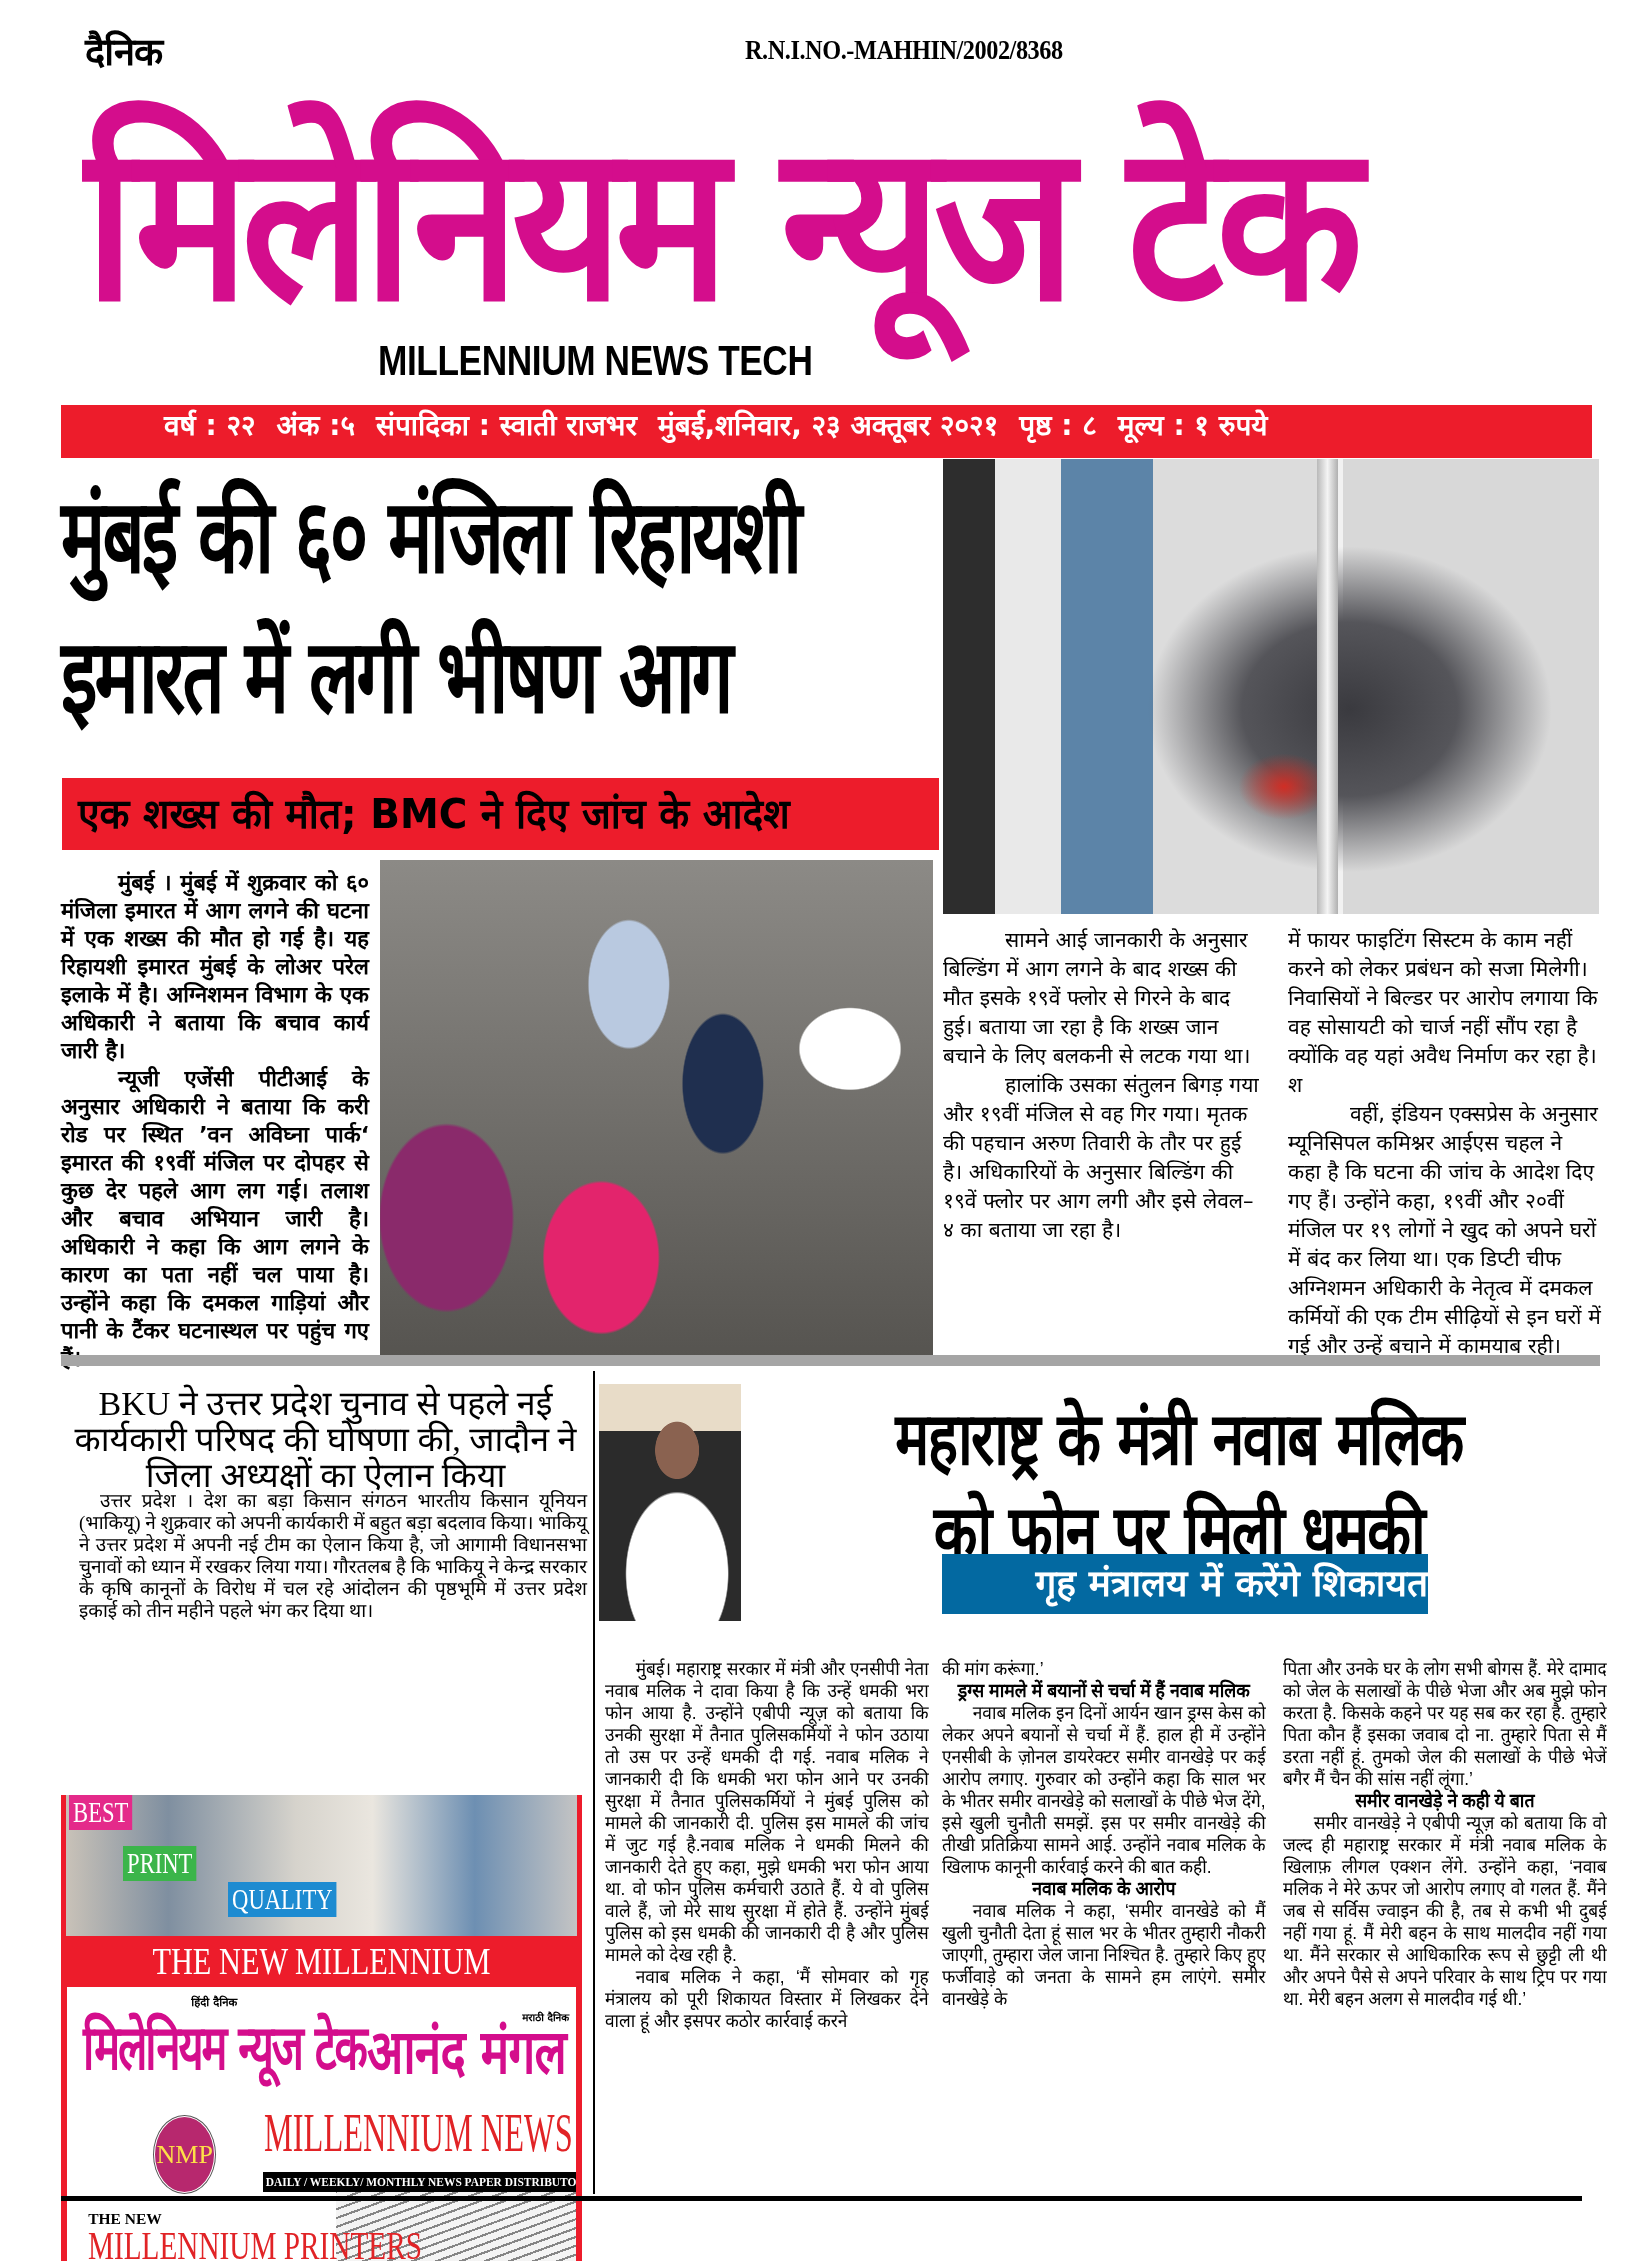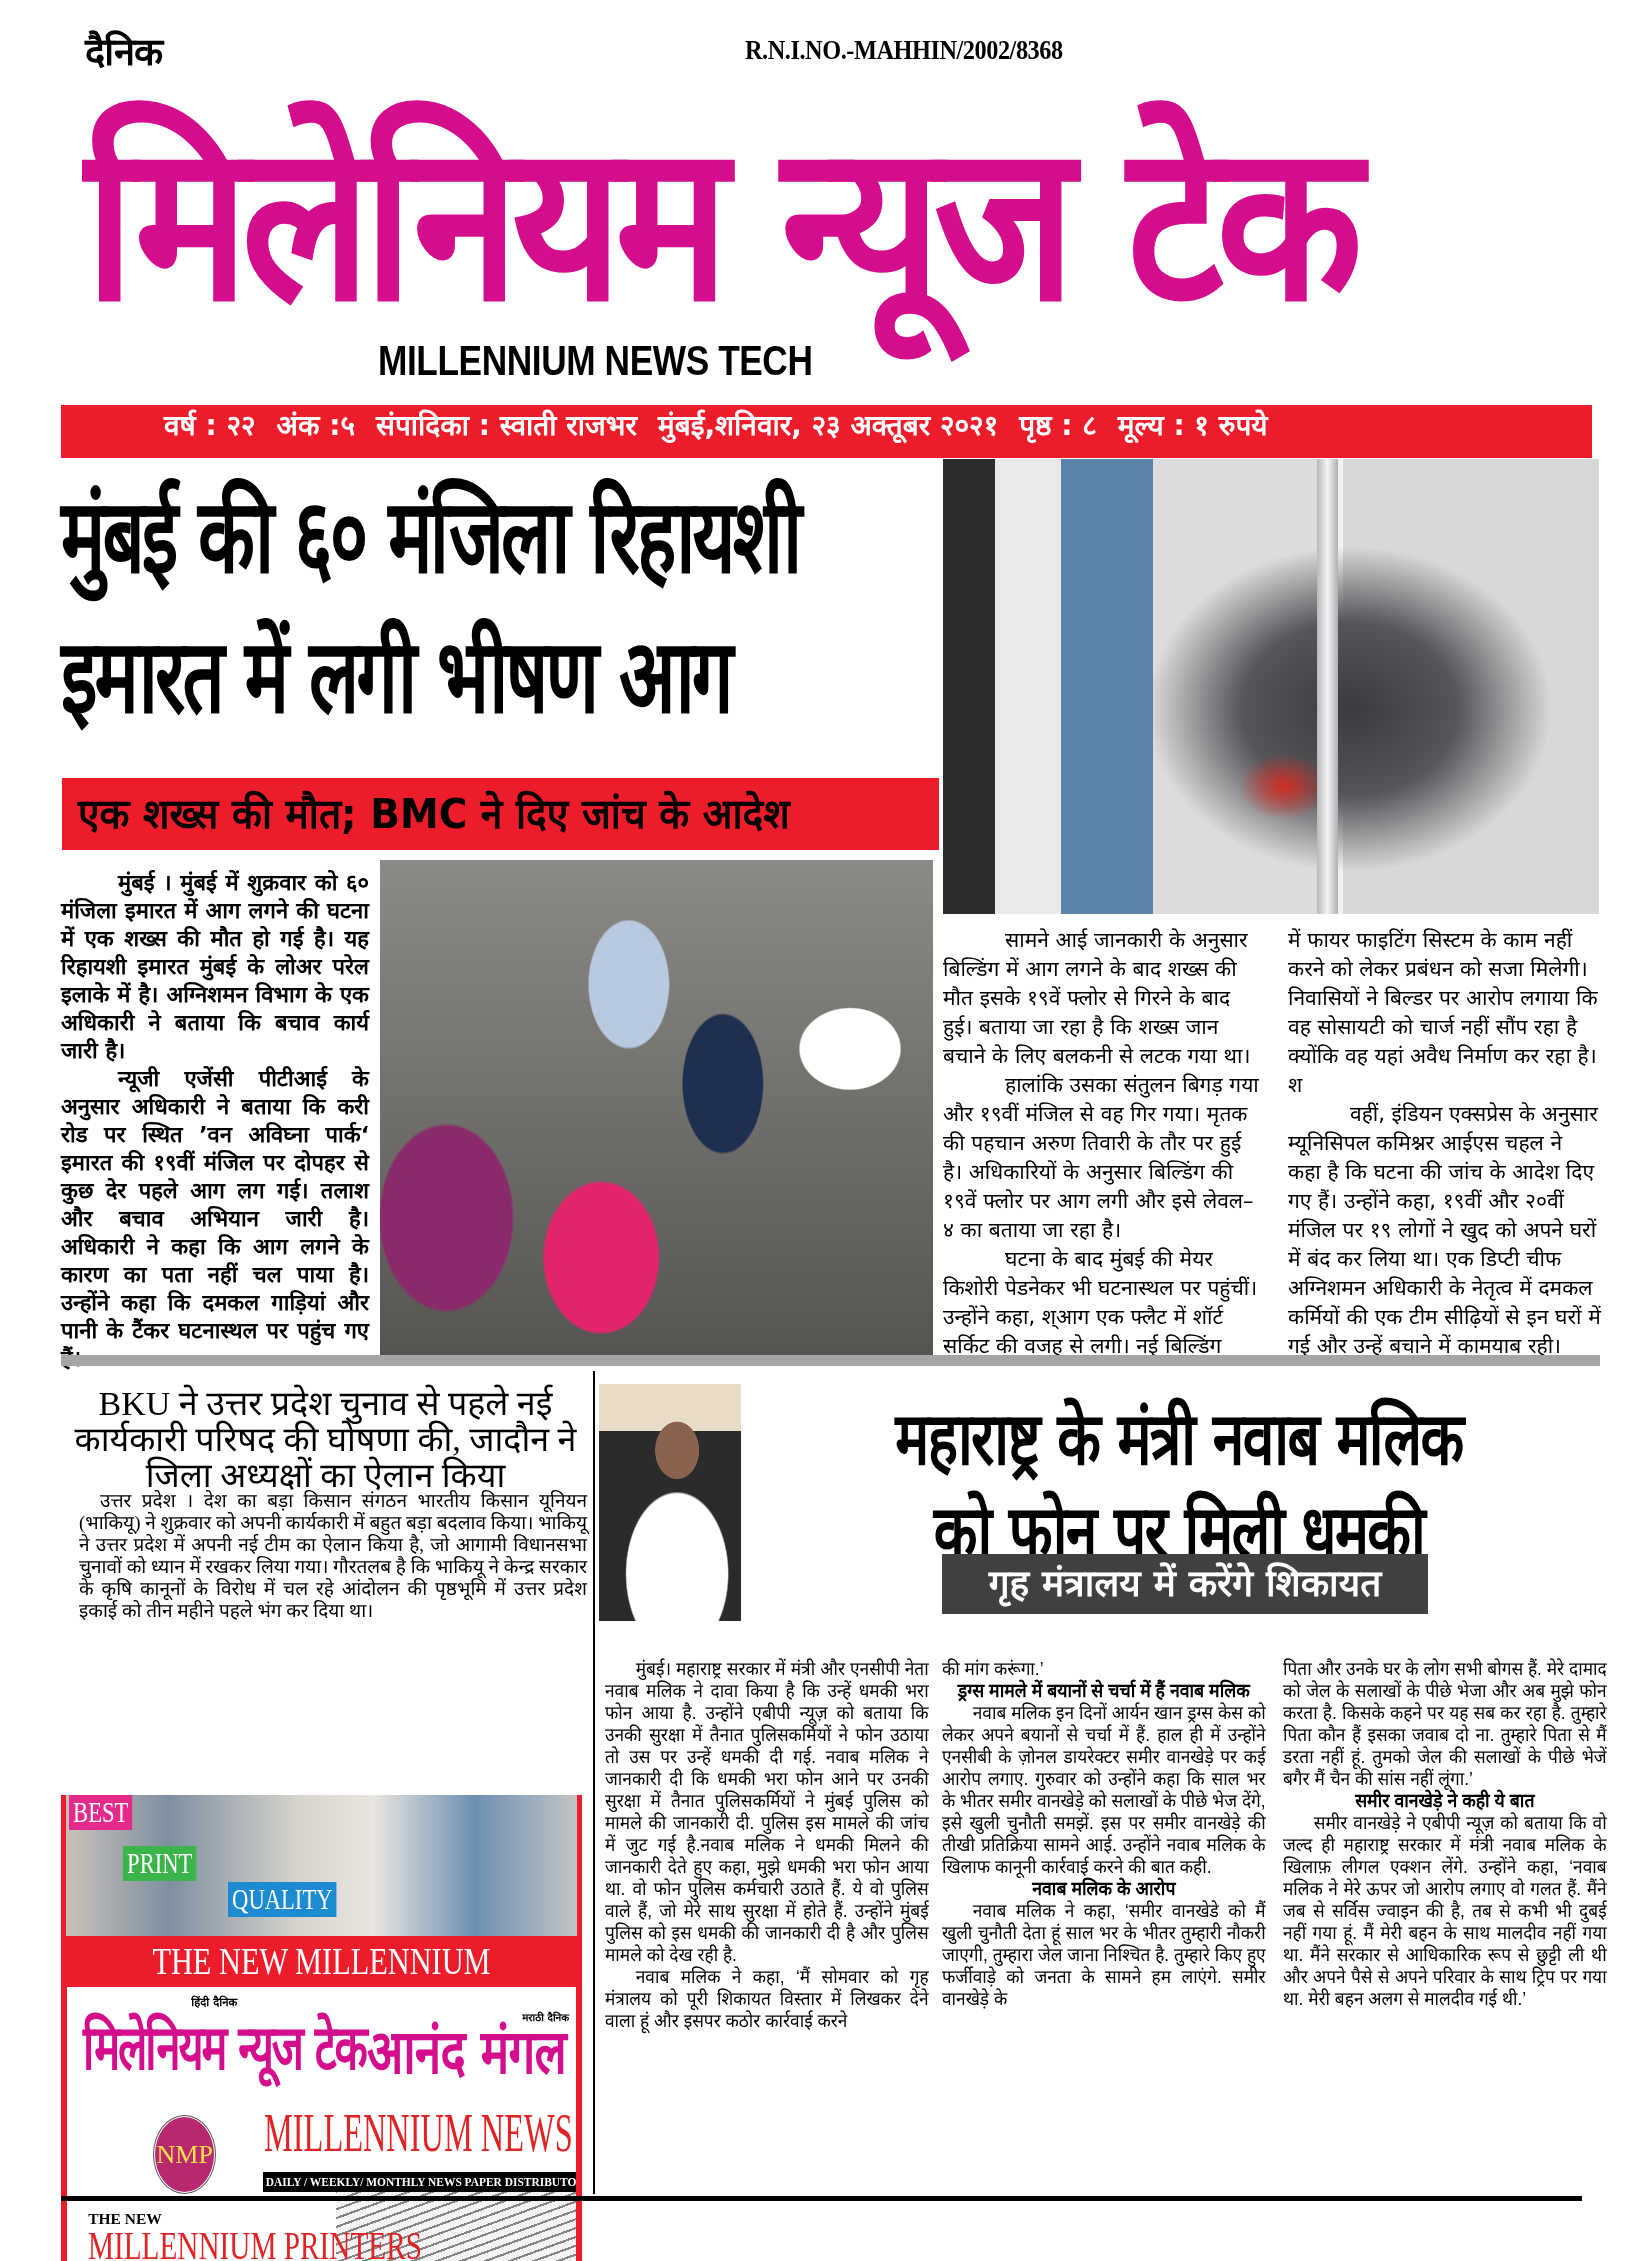--- a/index.html
+++ b/index.html
@@ -75,21 +75,21 @@
   #ad-thenew { left: 21px; top: 223px; font-family: "Liberation Serif", serif; font-weight: 700; font-size: 15.5px; }
   #ad-printers { left: 21px; top: 239px; color: #e12326; font-family: "Liberation Serif", serif; font-size: 39px; line-height: 1; transform: scaleX(0.75); transform-origin: left top; white-space: nowrap; }
 
   
   #malik-photo { left: 599px; top: 1384px; width: 142px; height: 237px;
     background:
       radial-gradient(ellipse 36px 47px at 55% 28%, #8a6250 0 60%, transparent 62%),
       radial-gradient(ellipse 72px 114px at 55% 80%, #ffffff 0 70%, transparent 72%),
       linear-gradient(180deg, #e8dcc8 0 20%, #2b2b2b 20% 100%); }
   #malik-headline { left: 760px; top: 1392px; width: 838px; text-align: center; font-weight: 900; font-size: 73px; line-height: 93px; letter-spacing: -2.1px; transform: scaleX(0.78); transform-origin: center top; white-space: nowrap; }
-  #malik-sub { left: 942px; top: 1554px; width: 486px; height: 60px; background: #404040; color: #fff; font-weight: 700; font-size: 37px; line-height: 60px; text-align: center; white-space: nowrap; overflow: hidden; }
+  #malik-sub { left: 942px; top: 1554px; width: 486px; height: 60px; background: #0369a1; color: #fff; font-weight: 700; font-size: 37px; line-height: 60px; text-align: right; white-space: nowrap; overflow: hidden; }
 
   .malik-col { font-family: "Liberation Sans", sans-serif; font-size: 18.6px; line-height: 22px; text-align: justify; transform: scaleX(0.93); transform-origin: left top; }
   .malik-col p { text-indent: 33px; }
   .malik-col h4 { text-align: center; font-weight: 700; font-size: 19px; line-height: 22px; }
   #malik-col1 { left: 605px; top: 1658px; width: 348px; }
   #malik-col2 { left: 942px; top: 1658px; width: 348px; }
   #malik-col3 { left: 1283px; top: 1658px; width: 348px; }
 </style>
 </head>
 <body>
@@ -121,21 +121,20 @@
 </div>
 <div id="crowd-photo" class="abs photo"></div>
 
 <div id="lead-col1" class="abs body-text">
   <p>मुंबई । मुंबई में शुक्रवार को ६० मंजिला इमारत में आग लगने की घटना में एक शख्स की मौत हो गई है। यह रिहायशी इमारत मुंबई के लोअर परेल इलाके में है। अग्निशमन विभाग के एक अधिकारी ने बताया कि बचाव कार्य जारी है।</p>
   <p>न्यूजी एजेंसी पीटीआई के अनुसार अधिकारी ने बताया कि करी रोड पर स्थित ’वन अविघ्ना पार्क‘ इमारत की १९वीं मंजिल पर दोपहर से कुछ देर पहले आग लग गई। तलाश और बचाव अभियान जारी है। अधिकारी ने कहा कि आग लगने के कारण का पता नहीं चल पाया है। उन्होंने कहा कि दमकल गाड़ियां और पानी के टैंकर घटनास्थल पर पहुंच गए हैं।</p>
 </div>
 <div id="lead-col2" class="abs">
   <p>सामने आई जानकारी के अनुसार बिल्डिंग में आग लगने के बाद शख्स की मौत इसके १९वें फ्लोर से गिरने के बाद हुई। बताया जा रहा है कि शख्स जान बचाने के लिए बलकनी से लटक गया था।</p>
   <p>हालांकि उसका संतुलन बिगड़ गया और १९वीं मंजिल से वह गिर गया। मृतक की पहचान अरुण तिवारी के तौर पर हुई है। अधिकारियों के अनुसार बिल्डिंग की १९वें फ्लोर पर आग लगी और इसे लेवल–४ का बताया जा रहा है।</p>
-  <p>घटना के बाद मुंबई की मेयर किशोरी पेडनेकर भी घटनास्थल पर पहुंचीं। उन्होंने कहा, श्आग एक फ्लैट में शॉर्ट सर्किट की वजह से लगी। नई बिल्डिंग</p>
 </div>
 <div id="lead-col3" class="abs">
   <p style="text-indent:0">में फायर फाइटिंग सिस्टम के काम नहीं करने को लेकर प्रबंधन को सजा मिलेगी। निवासियों ने बिल्डर पर आरोप लगाया कि वह सोसायटी को चार्ज नहीं सौंप रहा है क्योंकि वह यहां अवैध निर्माण कर रहा है।श</p>
   <p>वहीं, इंडियन एक्सप्रेस के अनुसार म्यूनिसिपल कमिश्नर आईएस चहल ने कहा है कि घटना की जांच के आदेश दिए गए हैं। उन्होंने कहा, १९वीं और २०वीं मंजिल पर १९ लोगों ने खुद को अपने घरों में बंद कर लिया था। एक डिप्टी चीफ अग्निशमन अधिकारी के नेतृत्व में दमकल कर्मियों की एक टीम सीढ़ियों से इन घरों में गई और उन्हें बचाने में कामयाब रही।</p>
 </div>
 
 <div id="rule-gray" class="abs"></div>
 <div id="vdivider" class="abs"></div>
 
 <div id="bku-headline" class="abs">BKU ने उत्तर प्रदेश चुनाव से पहले नई कार्यकारी परिषद की घोषणा की, जादौन ने जिला अध्यक्षों का ऐलान किया</div>

